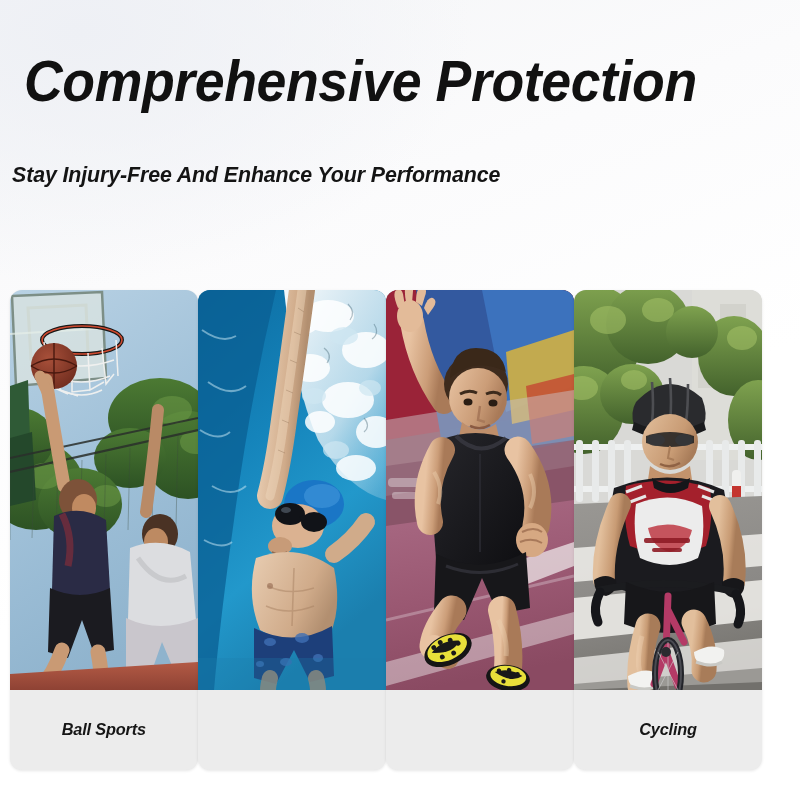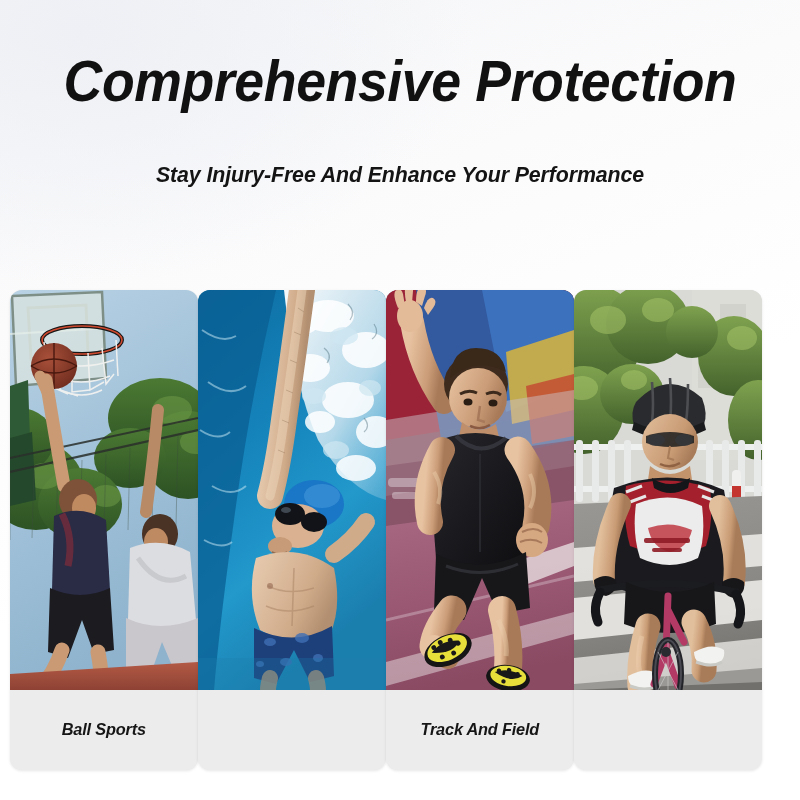--- a/index.html
+++ b/index.html
@@ -23,21 +23,21 @@
       linear-gradient(160deg, #f4f5f7 0%, #fbfbfc 30%, #ffffff 58%, #ffffff 100%);
     overflow: hidden;
   }
 
   
   .header {
     position: absolute;
     left: 0;
     top: 0;
     width: 800px;
-    text-align: center;
+    text-align: left;
   }
   .title {
     margin: 0;
     padding-top: 52px;
     font-family: "Liberation Sans Narrow", "Liberation Sans", sans-serif;
     font-size: 57px;
     font-weight: 700;
     font-style: italic;
     letter-spacing: -0.4px;
     color: #111111;
@@ -467,23 +467,20 @@
               <g fill="#191919">
                 <circle cx="112" cy="382" r="2.2"></circle>
                   <circle cx="122" cy="380" r="2.2"></circle>
                 <circle cx="131" cy="383" r="2.2"></circle>
                   <circle cx="118" cy="392" r="2.2"></circle>
               </g>
             </g>
           </g>
         </svg>
       </div>
-      <div class="label-strip">
-        <span class="label-text">Track And Field</span>
-      </div>
     </div>
 
     <div class="card">
       <div class="photo">
         <svg class="photo-svg" viewBox="0 0 188 400" preserveAspectRatio="xMidYMid slice">
           <defs>
             <linearGradient id="cyAsphalt" x1="0" y1="0" x2="0.2" y2="1">
               <stop offset="0%" stop-color="#9a9894"></stop>
               <stop offset="60%" stop-color="#8b8986"></stop>
               <stop offset="100%" stop-color="#76746f"></stop>
@@ -629,16 +626,19 @@
             <g stroke="#cfcfcf" stroke-width="1" opacity="0.6">
               <path d="M94 352 L94 400"></path>
               <path d="M84 362 L104 400"></path>
               <path d="M104 362 L84 400"></path>
             </g>
           </g>
 
           <circle cx="92" cy="362" r="5" fill="#2a2b30"></circle>
         </svg>
       </div>
+      <div class="label-strip">
+        <span class="label-text">Cycling</span>
+      </div>
     </div>
 
   </div>
 </div>
 
 </body></html>

